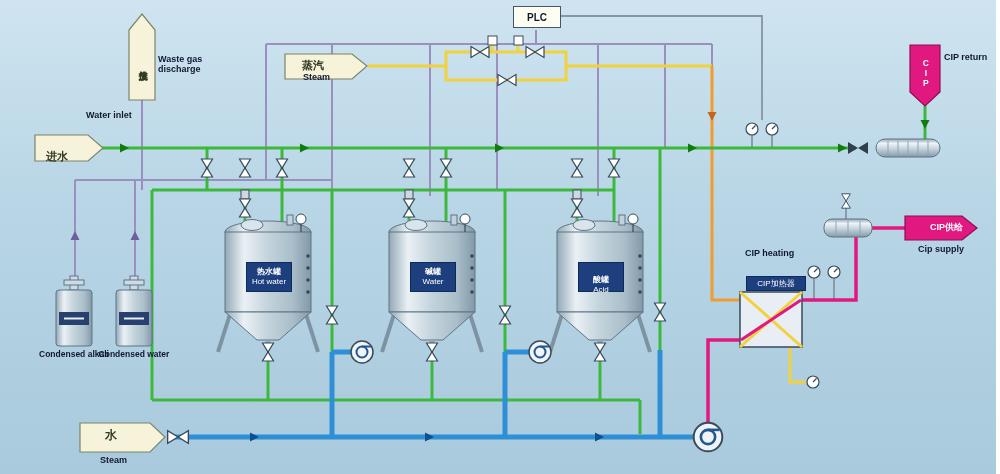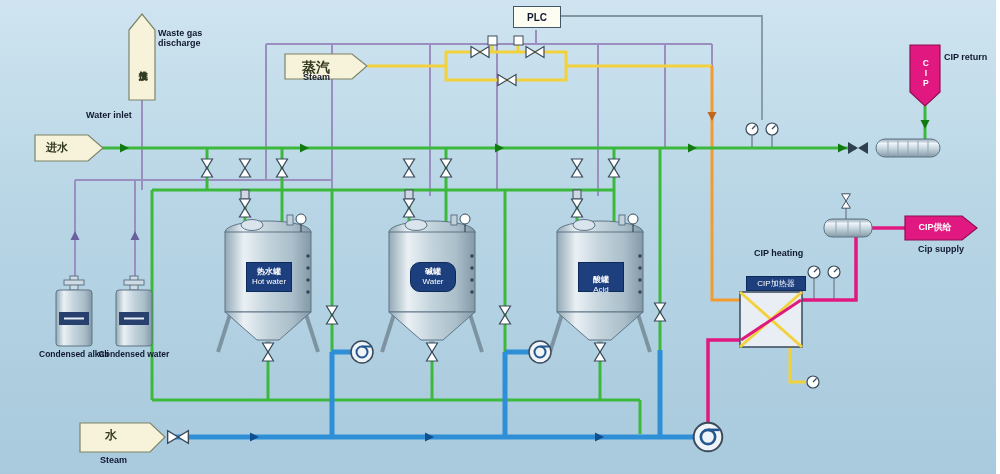--- a/index.html
+++ b/index.html
@@ -257,49 +257,49 @@
     <use href="#arrowR" transform="translate(595,437)" fill="#0f4f8f"></use>
     <use href="#arrowR" transform="translate(712,112) rotate(90)" fill="#c0661a"></use>
     <use href="#arrowR" transform="translate(75,240) rotate(-90)" fill="#6b5fa0"></use>
     <use href="#arrowR" transform="translate(135,240) rotate(-90)" fill="#6b5fa0"></use>
   </g>
 </svg>
 
 <div class="plcbox" style="left:513px;top:6px;width:46px;height:20px;">PLC</div>
 
 <div class="lbl b vtext" style="left:133px;top:32px;width:20px;height:64px;color:#333a22;">废气排放</div>
-<div class="lbl b wrap" style="left:158px;top:28px;width:68px;">Waste gas discharge</div>
+<div class="lbl b wrap" style="left:158px;top:54px;width:68px;">Waste gas discharge</div>
 
 <div class="lbl b" style="left:42px;top:110px;margin-left:44px;">Water inlet</div>
-<div class="lbl b" style="left:46px;top:141px;font-size:11px;color:#333a22;">进水</div>
+<div class="lbl b" style="left:46px;top:150px;font-size:11px;color:#333a22;">进水</div>
 
 <div class="lbl b" style="left:303px;top:40px;margin-top:32px;">Steam</div>
-<div class="lbl b" style="left:302px;top:59px;font-size:14px;color:#333a22;">蒸汽</div>
+<div class="lbl b" style="left:302px;top:59px;font-size:11px;color:#333a22;">蒸汽</div>
 
 <div class="plate" style="left:246px;top:262px;width:44px;height:28px;">
   <span style="font-weight:bold;">热水罐</span>
   <span>Hot water</span>
 </div>
-<div class="plate" style="left:410px;top:262px;width:44px;height:28px;border-radius:10px;">
+<div class="plate" style="left:410px;top:262px;width:44px;height:28px;">
   <span style="font-weight:bold;">碱罐</span>
   <span>Water</span>
 </div>
 <div class="plate" style="left:578px;top:262px;width:44px;height:28px;">
   <span style="font-weight:bold;margin-top:15px;">酸罐</span>
   <span>Acid</span>
 </div>
 
 <div class="lbl b" style="left:20px;top:350px;width:108px;text-align:center;font-size:8.5px;white-space:nowrap;">Condensed alkali</div>
 <div class="lbl b" style="left:96px;top:350px;width:76px;text-align:center;font-size:8.5px;white-space:nowrap;">Condensed water</div>
 
 <div class="lbl b vtext white" style="left:916px;top:50px;width:18px;height:46px;font-size:8.5px;">CIP</div>
 <div class="lbl b" style="left:944px;top:52px;">CIP return</div>
 
-<div class="lbl b white" style="left:907px;top:222px;width:56px;text-align:center;">CIP供给</div>
+<div class="lbl b white" style="left:907px;top:222px;width:56px;text-align:right;">CIP供给</div>
 <div class="lbl b" style="left:918px;top:244px;">Cip supply</div>
 
-<div class="lbl b" style="left:745px;top:248px;margin-left:9px;">CIP heating</div>
+<div class="lbl b" style="left:745px;top:248px;">CIP heating</div>
 <div class="badge" style="left:746px;top:276px;width:58px;height:13px;">CIP加热器</div>
 
 <div class="lbl b" style="left:105px;top:429px;font-size:12px;color:#333a22;">水</div>
 <div class="lbl b" style="left:100px;top:455px;">Steam</div>
 
 </div>
 
 </body></html>

